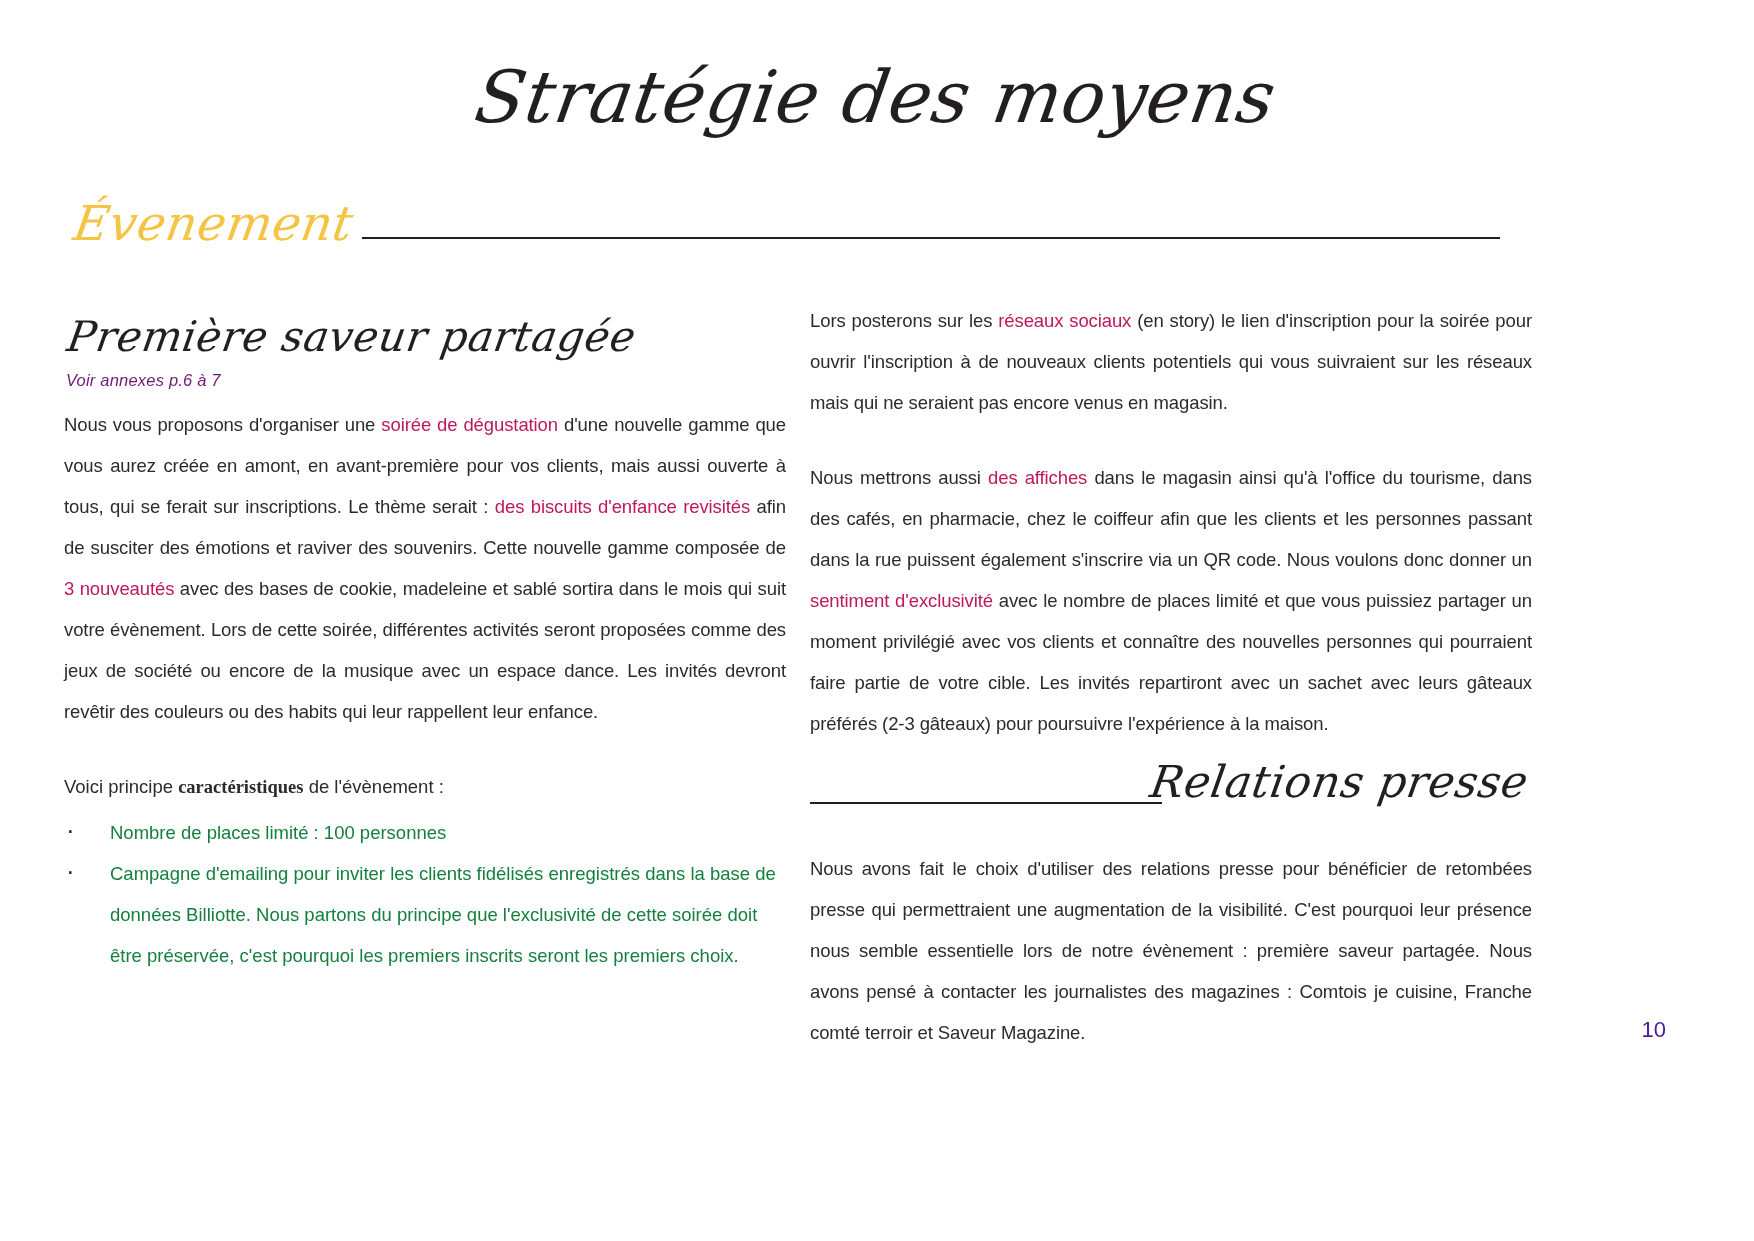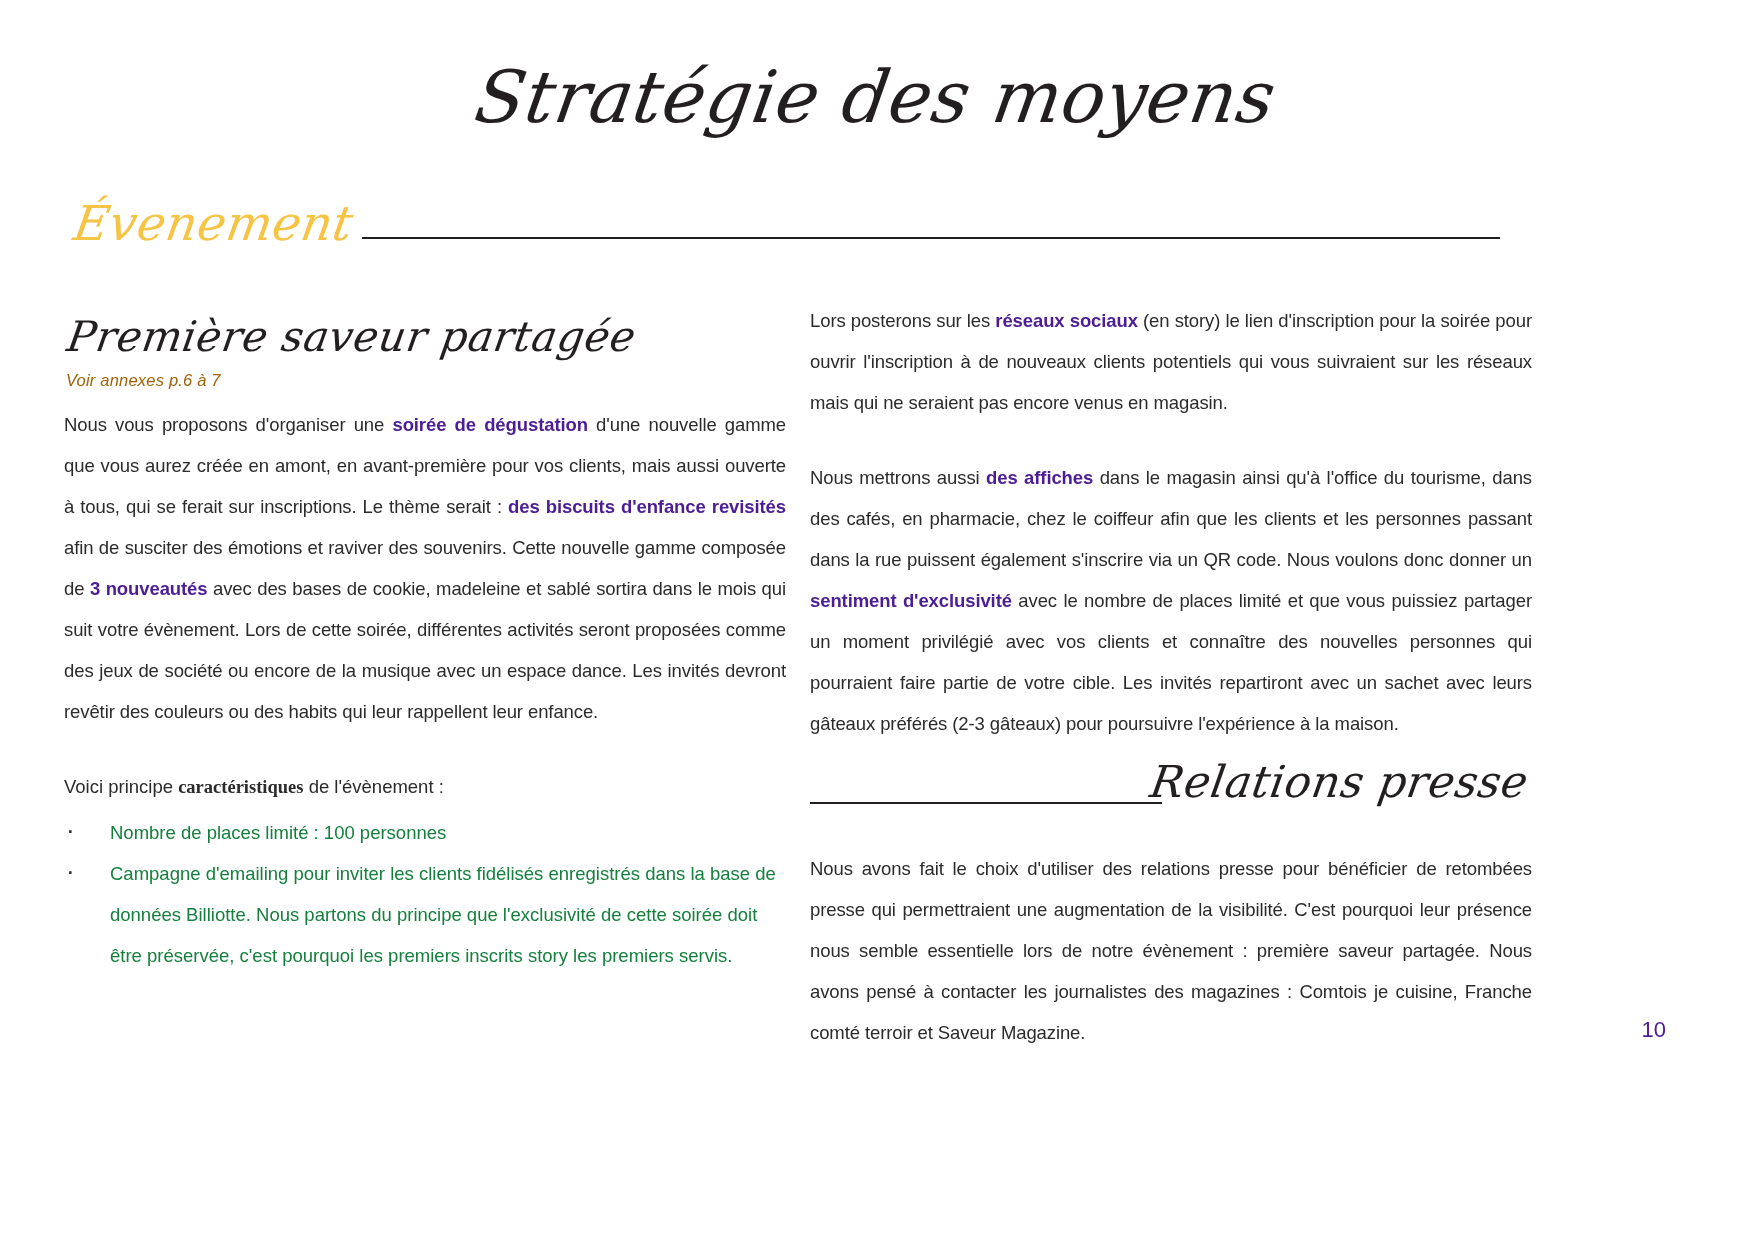--- a/index.html
+++ b/index.html
@@ -67,35 +67,35 @@
   .sub-title {
     font-size: 42px;
     color: #231f20;
     margin: 12px 0 4px 0;
     display: block;
   }
   .annex-note {
     font-family: "Liberation Sans", sans-serif;
     font-style: italic;
     font-size: 16.5px;
-    color: #a16207;
+    color: #701a75;
     margin: 10px 0 14px 2px;
     letter-spacing: .2px;
   }
 
   p.body {
     font-size: 18.5px;
     line-height: 41px;
     text-align: justify;
     margin: 0 0 34px 0;
     color: #2b2b2b;
     letter-spacing: -0.1px;
   }
   p.body.tight { margin-bottom: 0; }
-  p.body b { font-weight: 700; color: #4c1d95; }
+  p.body b { font-weight: 400; color: #be185d; }
 
   .intro-line {
     font-size: 18.5px;
     line-height: 41px;
     margin: 0 0 4px 0;
     color: #2b2b2b;
   }
   .intro-line b { font-weight: 700; font-family: Liberation Serif, serif; }
 
   ul.bullets {
@@ -167,21 +167,21 @@
     <span class="sub-title script">Première saveur partagée</span>
 
     <div class="annex-note">Voir annexes p.6 à 7</div>
 
     <p class="body"><span>Nous vous proposons d'organiser une </span><b>soirée de dégustation</b><span> d'une nouvelle gamme que vous aurez créée en amont, en avant-première pour vos clients, mais aussi ouverte à tous, qui se ferait sur inscriptions. Le thème serait : </span><b>des biscuits d'enfance revisités</b><span> afin de susciter des émotions et raviver des souvenirs. Cette nouvelle gamme composée de </span><b>3 nouveautés</b><span> avec des bases de cookie, madeleine et sablé sortira dans le mois qui suit votre évènement. Lors de cette soirée, différentes activités seront proposées comme des jeux de société ou encore de la musique avec un espace dance. Les invités devront revêtir des couleurs ou des habits qui leur rappellent leur enfance.</span></p>
 
     <div class="intro-line"><span>Voici principe </span><b>caractéristiques</b><span> de l'évènement :</span></div>
 
     <ul class="bullets">
       <li>Nombre de places limité : 100 personnes</li>
-      <li>Campagne d'emailing pour inviter les clients fidélisés enregistrés dans la base de données Billiotte. Nous partons du principe que l'exclusivité de cette soirée doit être préservée, c'est pourquoi les premiers inscrits story les premiers servis.</li>
+      <li>Campagne d'emailing pour inviter les clients fidélisés enregistrés dans la base de données Billiotte. Nous partons du principe que l'exclusivité de cette soirée doit être préservée, c'est pourquoi les premiers inscrits seront les premiers choix.</li>
     </ul>
 
   </div>
 
   <div class="col col-right">
 
     <p class="body"><span>Lors posterons sur les </span><b>réseaux sociaux</b><span> (en story) le lien d'inscription pour la soirée pour ouvrir l'inscription à de nouveaux clients potentiels qui vous suivraient sur les réseaux mais qui ne seraient pas encore venus en magasin.</span></p>
 
     <p class="body tight"><span>Nous mettrons aussi </span><b>des affiches</b><span> dans le magasin ainsi qu'à l'office du tourisme, dans des cafés, en pharmacie, chez le coiffeur afin que les clients et les personnes passant dans la rue puissent également s'inscrire via un QR code. Nous voulons donc donner un </span><b>sentiment d'exclusivité</b><span> avec le nombre de places limité et que vous puissiez partager un moment privilégié avec vos clients et connaître des nouvelles personnes qui pourraient faire partie de votre cible. Les invités repartiront avec un sachet avec leurs gâteaux préférés (2-3 gâteaux) pour poursuivre l'expérience à la maison.</span></p>
 

